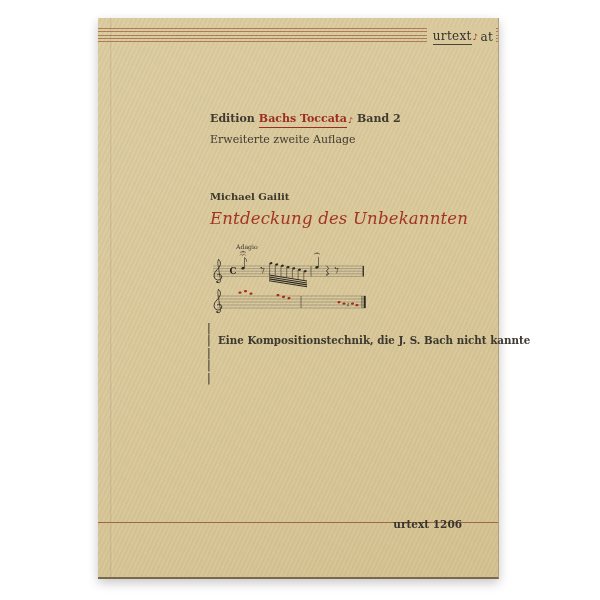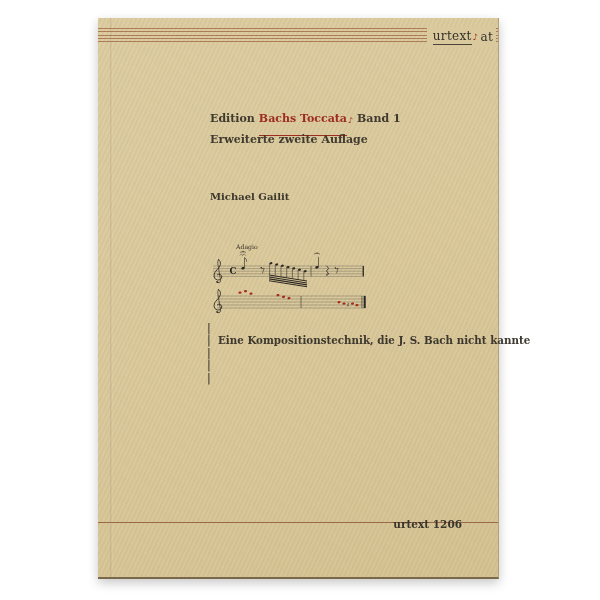--- a/index.html
+++ b/index.html
@@ -37,25 +37,25 @@
     background:#dac99c;padding:0 3px 0 6px;
     font-size:12px;color:#33312b;letter-spacing:.3px;
   }
   .logo .w1{border-bottom:1px solid #494339;padding-bottom:1px;}
   .note-comma{color:#9c2d1f;font-size:.72em;vertical-align:-.18em;margin:0 2px 0 1px;}
   
   .edition{
     position:absolute;left:112px;top:94px;
     font-size:11px;font-weight:700;color:#403a2f;white-space:nowrap;
   }
-  .edition .hl{color:#9c2d1f;border-bottom:1px solid #9c2d1f;padding-bottom:10px;margin-left:4px;}
+  .edition .hl{color:#9c2d1f;border-bottom:1px solid #9c2d1f;padding-bottom:2px;margin-left:4px;}
   .edition .suffix{margin-left:2px;}
   .auflage{
     position:absolute;left:112px;top:115px;
-    font-size:11px;font-weight:700;color:#403a2f;
+    font-size:11px;font-weight:400;color:#403a2f;
   }
   
   .author{
     position:absolute;left:112px;top:173px;
     font-size:10px;font-weight:600;color:#3c372d;
   }
   .title{
     position:absolute;left:112px;top:191px;
     font-size:16.5px;font-style:italic;color:#a23424;letter-spacing:.2px;
   }
@@ -77,25 +77,26 @@
   <div class="crease"></div>
 
   <div class="staff-band"></div>
   <div class="logo">
     <span class="w1">urtext</span>
       <span class="note-comma">♪</span>
       <span>at</span>
   </div>
 
   <div class="edition">
-    <span>Edition</span><span class="hl">Bachs Toccata</span><span class="note-comma">♪</span><span class="suffix">Band 1</span>
+    <span>Edition</span><span class="hl">Bachs Toccata</span><span class="note-comma">♪</span><span class="suffix">Band 2</span>
   </div>
   <div class="auflage">Erweiterte zweite Auflage</div>
 
   <div class="author">Michael Gailit</div>
+  <div class="title">Entdeckung des Unbekannten</div>
 
   <svg class="score" width="170" height="78" viewBox="0 0 170 78">
     <defs>
       <g id="clef" stroke="#2c2822" fill="none" stroke-linecap="round">
         <path d="M13.6,19.5 q2.6,2.2 1.8,5.2 q-0.7,2.7 -3.3,5 q-3.5,3.1 -3.1,6.4 q0.4,3.4 3.5,3.9 q3,0.5 4,-1.9 q0.9,-2.3 -1,-3.5 q-1.8,-1.1 -3.2,0.2" stroke-width="0.85"></path>
         <path d="M13.6,19.5 q-1.2,1.6 -0.8,4.1 l2.7,16.2 q0.4,2.5 -1.5,2.9 q-2,0.4 -2.4,-1.3" stroke-width="0.7"></path>
         <circle cx="12.4" cy="42.2" r="0.9" fill="#2c2822" stroke="none"></circle>
       </g>
     </defs>
 

